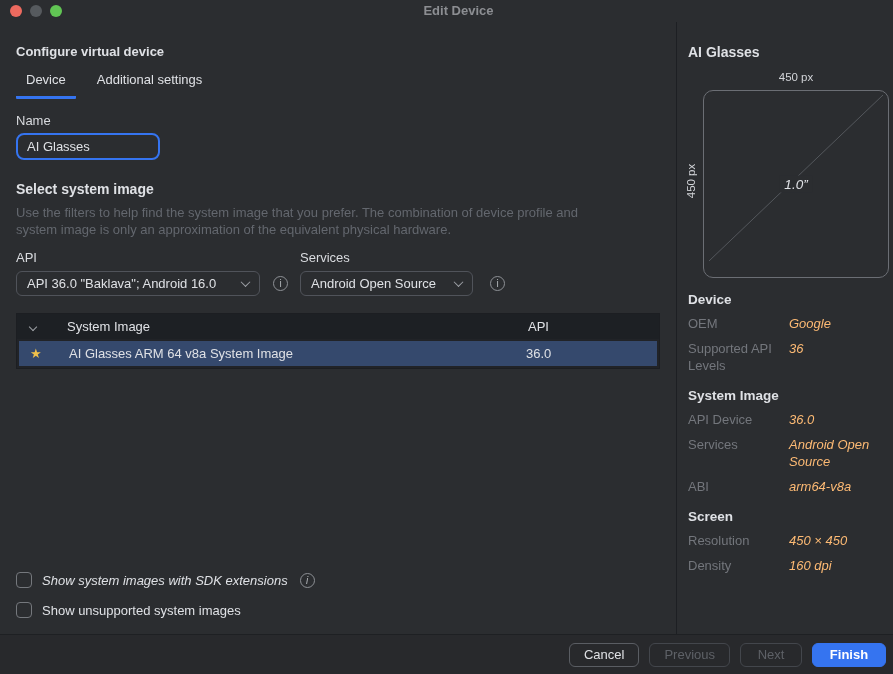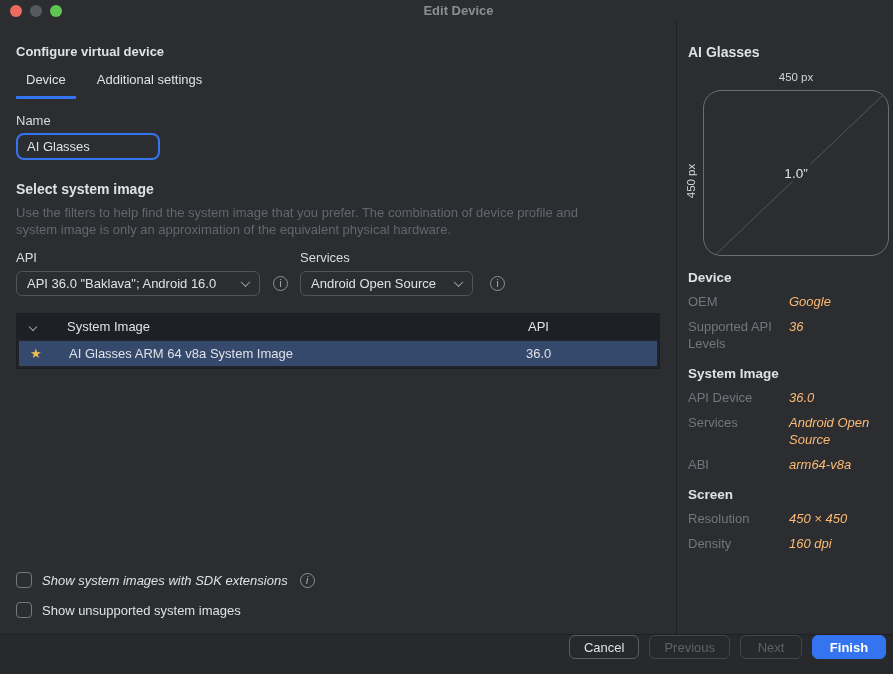--- a/index.html
+++ b/index.html
@@ -95,41 +95,42 @@
   
   .right-pane {
     position:absolute; left:676px; top:22px; width:217px; height:612px;
     border-left:1px solid #1d1f23; padding:0 8px 0 11px;
   }
   .preview-title { margin-top:22px; font-size:14px; font-weight:bold; }
   .diagram { position:relative; margin-top:11px; }
   .dim-top { width:186px; margin-left:15px; text-align:center; font-size:11.5px; color:#d2d4d8; }
   .screen-box {
     position:relative; margin-left:15px; margin-top:7px;
-    width:186px; height:166px; border:1px solid #6b6e74; border-radius:18px;
+    width:186px; height:188px; border:1px solid #6b6e74; border-radius:10px;
     overflow:hidden;
+    font-style:italic;
   }
   .screen-box svg { position:absolute; inset:0; }
   .diag-label {
     position:absolute; left:50%; top:50%; transform:translate(-50%,-50%);
     background:#2b2d30; padding:1px 5px; font-size:13.5px;
   }
   .dim-left {
     position:absolute; left:-14px; top:104px; transform:rotate(-90deg);
     font-size:11.5px; color:#d2d4d8; white-space:nowrap;
   }
   .spec-section-title { margin-top:14px; font-size:13.5px; font-weight:bold; }
   .spec-row { display:flex; margin-top:8px; line-height:17px; }
   .spec-label { width:101px; flex:none; color:#73767c; }
   .spec-value { flex:1; color:#fdba74;font-style:italic; }
   
   .footer {
     position:absolute; left:0; bottom:0; width:100%; height:40px;
     background:#28292c; border-top:1px solid #1e2023;
-    display:flex; align-items:flex-start; justify-content:flex-end;
+    display:flex; align-items:center; justify-content:flex-end;
     gap:10px; padding-right:7px;
   }
   .btn {
     height:24px; min-width:62px; padding:0 14px; border-radius:6px;
     font-size:13px; font-family:"Liberation Sans", sans-serif;
     background:transparent; border:1px solid #5a5d63; color:#dfe1e5; cursor:default;
   }
   .btn.disabled { border-color:#43464c; color:#5e6167; }
   .btn.primary { background:#3574f0; border:1px solid #3574f0; color:#ffffff; font-weight:bold; min-width:74px; }
 </style>

